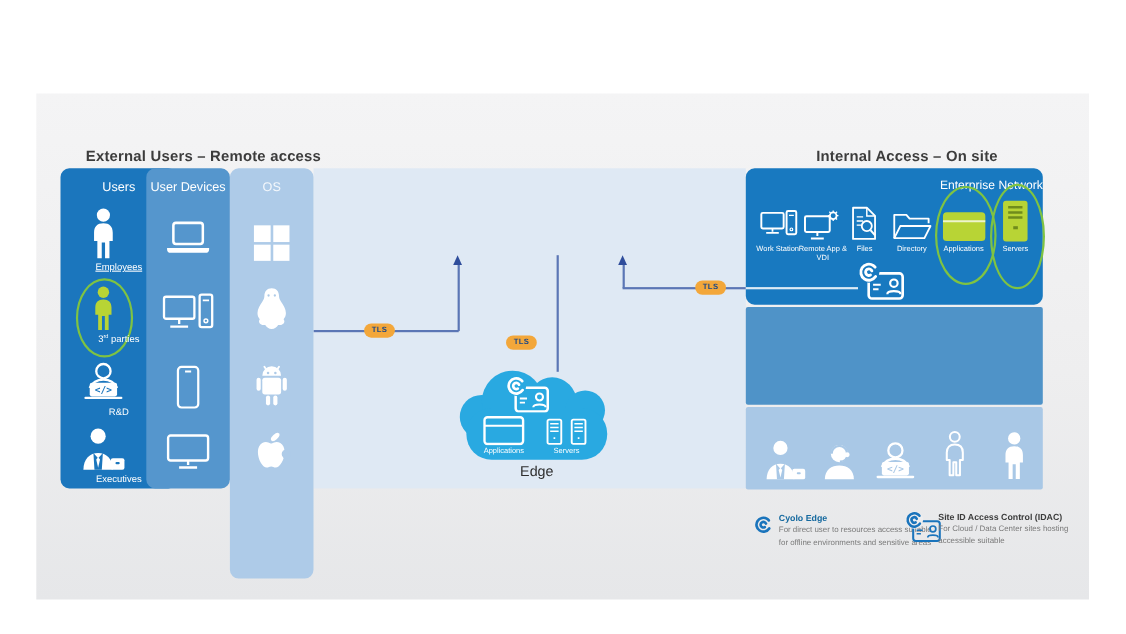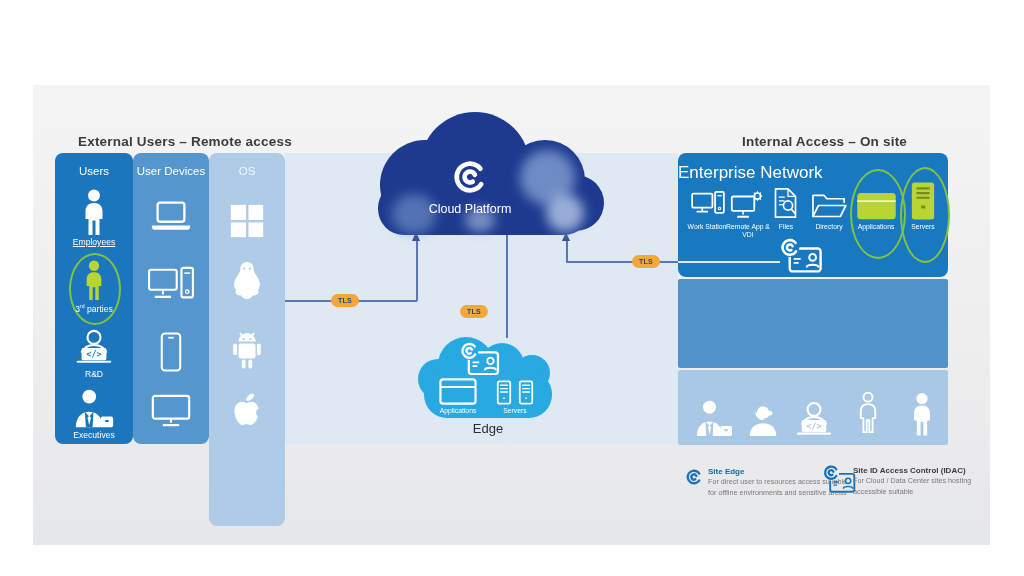--- a/index.html
+++ b/index.html
@@ -31,21 +31,21 @@
   .circle{border-radius:50%;}
   .cloud-lobe{background:var(--cloud-dark,#1d3a8f);}
   .cloud-spot{filter:blur(6px);}
   .cloud-label{color:#fff;font-size:12.5px;text-align:center;}
   .iaas-lobe{background:var(--iaas-cloud,#29a9e1);}
   .iaas-cloud{--cut-fill:var(--iaas-cloud,#29a9e1);color:#fff;}
   .iaas-inner-label{position:absolute;text-align:center;color:#fff;font-size:6.8px;}
   .iaas-title{font-size:13px;color:var(--iaas-label,#2e2e2e);text-align:center;}
   .enterprise-panel{background:var(--enterprise-panel,#1879c0);border-radius:8px;
                     --cut-fill:var(--enterprise-panel,#1879c0);color:#fff;}
-  .ent-title{position:absolute;top:10px;left:0;width:100%;text-align:left;color:#fff;font-size:17px;}
+  .ent-title{position:absolute;top:10px;left:0;width:100%;text-align:right;color:#fff;font-size:11px;}
   .ent-label{position:absolute;text-align:center;color:#fff;font-size:6.8px;line-height:1.2;}
   .mid-panel{background:var(--mid-panel,#4f93c8);border-radius:2px;}
   .people-panel{background:var(--people-panel,#a9c8e6);border-radius:2px;
                 --cut-fill:var(--people-panel,#a9c8e6);color:#fff;}
   .cyolo-id{position:relative;}
   .cyolo-id .card{position:absolute;right:0;bottom:0;width:78%;height:72%;}
   .cyolo-id .ring{position:absolute;left:0;top:0;width:54%;height:58%;}
   .legend{--cut-fill:#eeeeef;}
   .legend-title{font-size:8px;font-weight:bold;line-height:1.3;}
   .legend-desc{font-size:7.2px;color:var(--legend-text,#7a7a7a);line-height:1.5;}
@@ -65,21 +65,21 @@
   <div class="abs band" style="left:285px;top:153px;width:393px;height:291px;"></div>
 
   <div class="abs line" style="left:285px;top:300px;width:132px;height:1.5px;"></div>
   <div class="abs line" style="left:416px;top:240px;width:1.5px;height:61px;"></div>
   <span class="abs arrow-up" style="left:412px;top:232px;"></span>
   <div class="abs line" style="left:506px;top:232px;width:1.5px;height:106px;"></div>
   <div class="abs line" style="left:566px;top:261px;width:112px;height:1.5px;"></div>
   <div class="abs line" style="left:566px;top:240px;width:1.5px;height:22px;"></div>
   <span class="abs arrow-up" style="left:562px;top:232px;"></span>
 
-  <div class="abs col col-users" style="left:55px;top:153px;width:78px;height:291px;">
+  <div class="abs col col-users" style="left:55px;top:153px;width:78px;height:291px;padding-left:28px;">
     <div class="col-header">Users</div>
 
     <div class="abs ic" style="left:24px;top:36px;width:30px;height:46px;">
       <svg viewBox="0 0 30 46">
           <circle cx="15" cy="6.5" r="6" fill="currentColor"></circle>
           <path d="M15 14c5.5 0 8.5 3 8.5 8.5V30h-3v16h-4V31.5h-3V46h-4V30h-3v-7.5C6.5 17 9.5 14 15 14z" fill="currentColor"></path>
         </svg>
     </div>
     <div class="cell-label" style="top:84px;text-decoration:underline;">Employees</div>
 
@@ -179,38 +179,20 @@
     </div>
     <div class="abs ic" style="left:19px;top:237px;width:38px;height:40px;">
       <svg viewBox="0 0 40 44">
           <ellipse cx="23.5" cy="8" rx="5.2" ry="2.6" transform="rotate(-42 23.5 8)" fill="currentColor"></ellipse>
           <path d="M20 14.5c3-1.8 6-2 8.6-.4 2.7 1.7 4.3 4.8 4.3 8.9 0 7.5-4.6 15.5-9 15.5-1.8 0-2.6-1.1-4.4-1.1s-2.7 1.1-4.4 1.1c-4.4 0-8.9-8-8.9-15.5 0-4.1 1.6-7.2 4.3-8.9 2.6-1.6 5.6-1.4 8.5.4z" fill="currentColor"></path>
           <circle class="cut" cx="34.5" cy="25" r="4.5"></circle>
         </svg>
     </div>
   </div>
 
-  <div class="abs" style="left:370px;top:110px;width:236px;height:126px;">
-    <div class="abs cloud-lobe" style="left:8px;top:72px;width:212px;height:53px;border-radius:26px;"></div>
-    <div class="abs circle cloud-lobe" style="left:10px;top:30px;width:90px;height:90px;"></div>
-    <div class="abs circle cloud-lobe" style="left:50px;top:2px;width:110px;height:110px;"></div>
-    <div class="abs circle cloud-lobe" style="left:135px;top:30px;width:80px;height:80px;"></div>
-    <div class="abs circle cloud-lobe" style="left:178px;top:65px;width:56px;height:56px;"></div>
-    <div class="abs circle cloud-spot" style="left:150px;top:40px;width:55px;height:55px;background:#8aa6d8;opacity:.75;"></div>
-    <div class="abs circle cloud-spot" style="left:176px;top:84px;width:38px;height:38px;background:#b6c8e8;opacity:.8;"></div>
-    <div class="abs circle cloud-spot" style="left:22px;top:84px;width:44px;height:40px;background:#7b97cf;opacity:.6;"></div>
-    <div class="abs circle cloud-spot" style="left:95px;top:98px;width:30px;height:24px;background:#9fb4de;opacity:.7;"></div>
-    <div class="abs ic" style="left:81px;top:48px;width:38px;height:38px;color:#fff;">
-      <svg viewBox="0 0 24 24">
-          <circle cx="12" cy="12" r="8.4" fill="none" stroke="currentColor" stroke-width="3" stroke-dasharray="42 11" stroke-linecap="round" transform="rotate(33 12 12)"></circle>
-          <circle cx="12" cy="12" r="3.4" fill="none" stroke="currentColor" stroke-width="3" stroke-dasharray="16 6" stroke-linecap="round" transform="rotate(60 12 12)"></circle>
-        </svg>
-    </div>
-    <div class="abs cloud-label" style="left:0;top:92px;width:200px;">Cloud Platform</div>
-  </div>
 
   <div class="abs tls-badge" style="left:331px;top:294px;"><span>TLS</span></div>
   <div class="abs tls-badge" style="left:460px;top:305px;"><span>TLS</span></div>
   <div class="abs tls-badge" style="left:632px;top:255px;"><span>TLS</span></div>
 
   <div class="abs iaas-cloud" style="left:418px;top:333px;width:140px;height:100px;">
     <div class="abs circle iaas-lobe" style="left:0px;top:26px;width:40px;height:40px;"></div>
     <div class="abs circle iaas-lobe" style="left:20px;top:4px;width:56px;height:56px;"></div>
     <div class="abs circle iaas-lobe" style="left:62px;top:10px;width:44px;height:44px;"></div>
     <div class="abs circle iaas-lobe" style="left:96px;top:22px;width:36px;height:36px;"></div>
@@ -373,21 +355,21 @@
   </div>
 
   <div class="abs legend" style="left:685px;top:462px;width:300px;height:70px;">
     <div class="abs ic" style="left:0px;top:6px;width:18px;height:18px;color:#1a74bc;">
       <svg viewBox="0 0 24 24">
           <circle cx="12" cy="12" r="8.4" fill="none" stroke="currentColor" stroke-width="3.2" stroke-dasharray="42 11" stroke-linecap="round" transform="rotate(33 12 12)"></circle>
           <circle cx="12" cy="12" r="3.4" fill="none" stroke="currentColor" stroke-width="3.2" stroke-dasharray="16 6" stroke-linecap="round" transform="rotate(60 12 12)"></circle>
         </svg>
     </div>
     <div class="abs" style="left:23px;top:5px;width:140px;">
-      <div class="legend-title" style="color:var(--legend-title-blue,#15699f);">Site Edge</div>
+      <div class="legend-title" style="color:var(--legend-title-blue,#15699f);">Cyolo Edge</div>
       <div class="legend-desc">For direct user to resources access suitable for offline environments and sensitive areas</div>
     </div>
     <div class="abs cyolo-id" style="left:137px;top:2px;width:34px;height:30px;color:#1a74bc;">
       <svg class="card" viewBox="0 0 34 26">
           <rect x="1.5" y="1.5" width="31" height="23" rx="3" fill="none" stroke="currentColor" stroke-width="2.4"></rect>
           <circle cx="24.5" cy="10.5" r="3.4" fill="none" stroke="currentColor" stroke-width="2"></circle>
           <path d="M18.5 20.5c0-3.6 12-3.6 12 0" fill="none" stroke="currentColor" stroke-width="2"></path>
           <path d="M5.5 12h7M5.5 16h5" stroke="currentColor" stroke-width="1.8"></path>
         </svg>
       <svg class="ring" viewBox="0 0 24 24">

